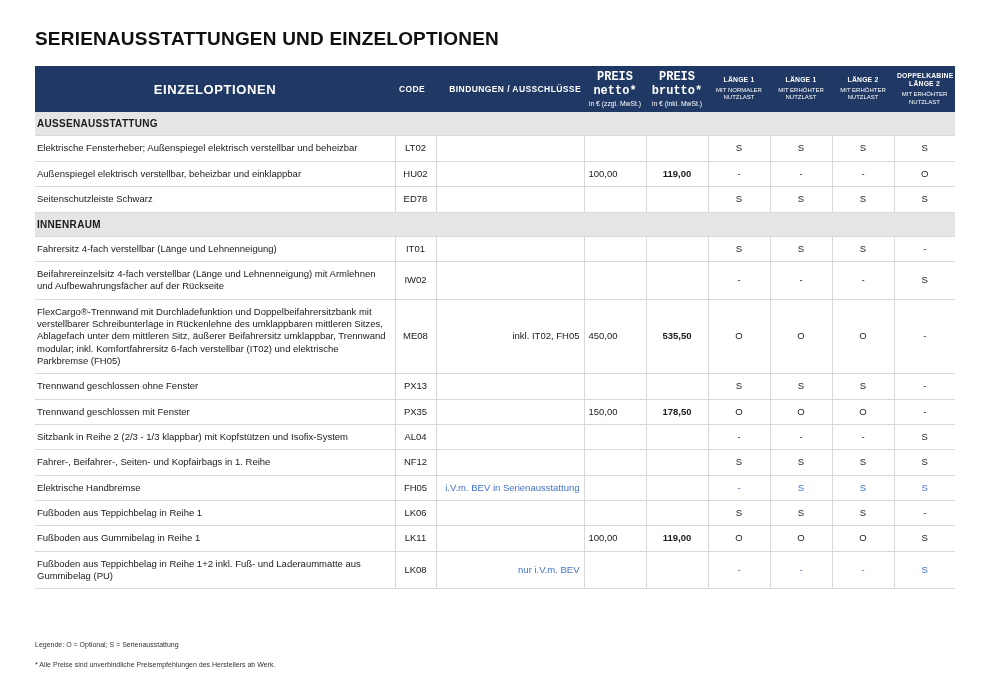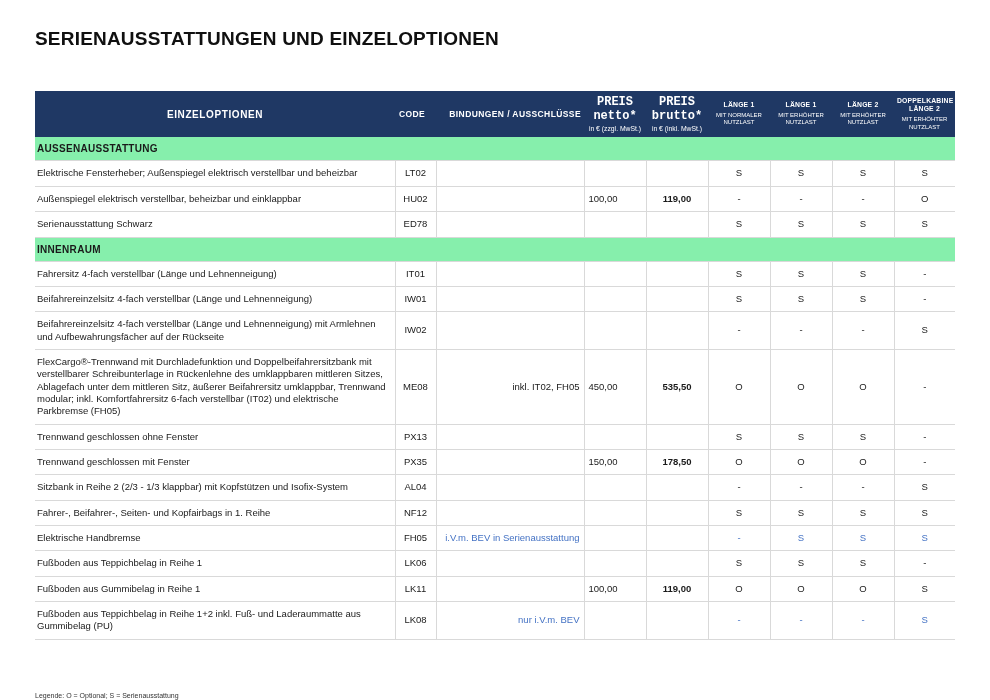--- a/index.html
+++ b/index.html
@@ -5,48 +5,48 @@
   * { margin: 0; padding: 0; box-sizing: border-box; }
   html, body { background: #ffffff; }
   body {
     width: 990px; height: 700px; overflow: hidden;
     font-family: "Liberation Sans", sans-serif;
     color: #1a1a1a;
   }
   .page { padding: 28px 35px 0 35px; }
   .page-title {
     font-size: 19px; font-weight: bold; letter-spacing: 0.2px;
-    color: #101010; margin-bottom: 41px;
+    color: #101010; margin-bottom: 16px;
   }
   table.options {
     width: 920px; border-collapse: collapse; table-layout: fixed;
   }
   thead th {
     background: var(--header-bg, #1f3864);
     color: #ffffff; vertical-align: middle;
     padding: 4px 3px; font-weight: normal;
   }
-  .h-name { font-size: 10px; font-weight: bold; letter-spacing: 0.6px; }
+  .h-name { font-size: 13px; font-weight: bold; letter-spacing: 0.6px; }
   .h-code { font-size: 8.5px; font-weight: bold; letter-spacing: 0.4px; text-align: left; padding-left: 4px; margin-left: 32px; }
   .h-bind { font-size: 8.5px; font-weight: bold; letter-spacing: 0.4px; text-align: right; }
   .h-price { text-align: center; }
   .h-price .h-main { font-size: 12px; font-weight: bold; font-family: Liberation Mono, monospace; }
   .h-price .h-sub { font-size: 6.8px; font-weight: normal; margin-top: 2px; line-height: 1.25; }
   .h-variant { text-align: center; }
   .h-variant .h-var-main { font-size: 6.8px; font-weight: bold; letter-spacing: 0.2px; line-height: 1.25; }
   .h-variant .h-var-sub { font-size: 6px; font-weight: normal; margin-top: 2px; line-height: 1.3; }
   tbody td {
     border-bottom: 1px solid #d9d9d9;
     font-size: 9.5px; line-height: 1.3;
     padding: 6px 4px; vertical-align: middle;
     background: #ffffff;
   }
   tbody td + td { border-left: 1px solid #d9d9d9; }
   tr.section-row td {
-    background: #86efac; font-weight: bold; font-size: 10px;
+    background: #e5e5e5; font-weight: bold; font-size: 10px;
     letter-spacing: 0.3px; padding: 5px 2px 5px 2px;
     border-left: none; border-bottom: 1px solid #d9d9d9;
   }
   td.c-name { text-align: left; padding-left: 2px; padding-right: 8px; }
   td.c-code { text-align: center; }
   td.c-bind { text-align: right; }
   td.c-net  { }
   td.c-gross{ text-align: center; font-weight: bold; }
   td.c-val  { text-align: center; }
   tr.hl td.c-bind, tr.hl td.c-val { color: var(--accent, #4472c4); }
@@ -126,47 +126,36 @@
           <td class="c-code">HU02</td>
           <td class="c-bind"></td>
           <td class="c-net">100,00</td>
           <td class="c-gross">119,00</td>
           <td class="c-val">-</td>
           <td class="c-val">-</td>
           <td class="c-val">-</td>
           <td class="c-val">O</td>
         </tr>
         <tr class="data-row">
-          <td class="c-name">Serienausstattung Schwarz</td>
+          <td class="c-name">Seitenschutzleiste Schwarz</td>
           <td class="c-code">ED78</td>
           <td class="c-bind"></td>
           <td class="c-net"></td>
           <td class="c-gross"></td>
           <td class="c-val">S</td>
           <td class="c-val">S</td>
           <td class="c-val">S</td>
           <td class="c-val">S</td>
         </tr>
         <tr class="section-row">
           <td colspan="9">INNENRAUM</td>
         </tr>
         <tr class="data-row">
           <td class="c-name">Fahrersitz 4-fach verstellbar (Länge und Lehnenneigung)</td>
           <td class="c-code">IT01</td>
-          <td class="c-bind"></td>
-          <td class="c-net"></td>
-          <td class="c-gross"></td>
-          <td class="c-val">S</td>
-          <td class="c-val">S</td>
-          <td class="c-val">S</td>
-          <td class="c-val">-</td>
-        </tr>
-        <tr class="data-row">
-          <td class="c-name">Beifahrereinzelsitz 4-fach verstellbar (Länge und Lehnenneigung)</td>
-          <td class="c-code">IW01</td>
           <td class="c-bind"></td>
           <td class="c-net"></td>
           <td class="c-gross"></td>
           <td class="c-val">S</td>
           <td class="c-val">S</td>
           <td class="c-val">S</td>
           <td class="c-val">-</td>
         </tr>
         <tr class="data-row">
           <td class="c-name">Beifahrereinzelsitz 4-fach verstellbar (Länge und Lehnenneigung) mit Armlehnen und Aufbewahrungsfächer auf der Rückseite</td>

